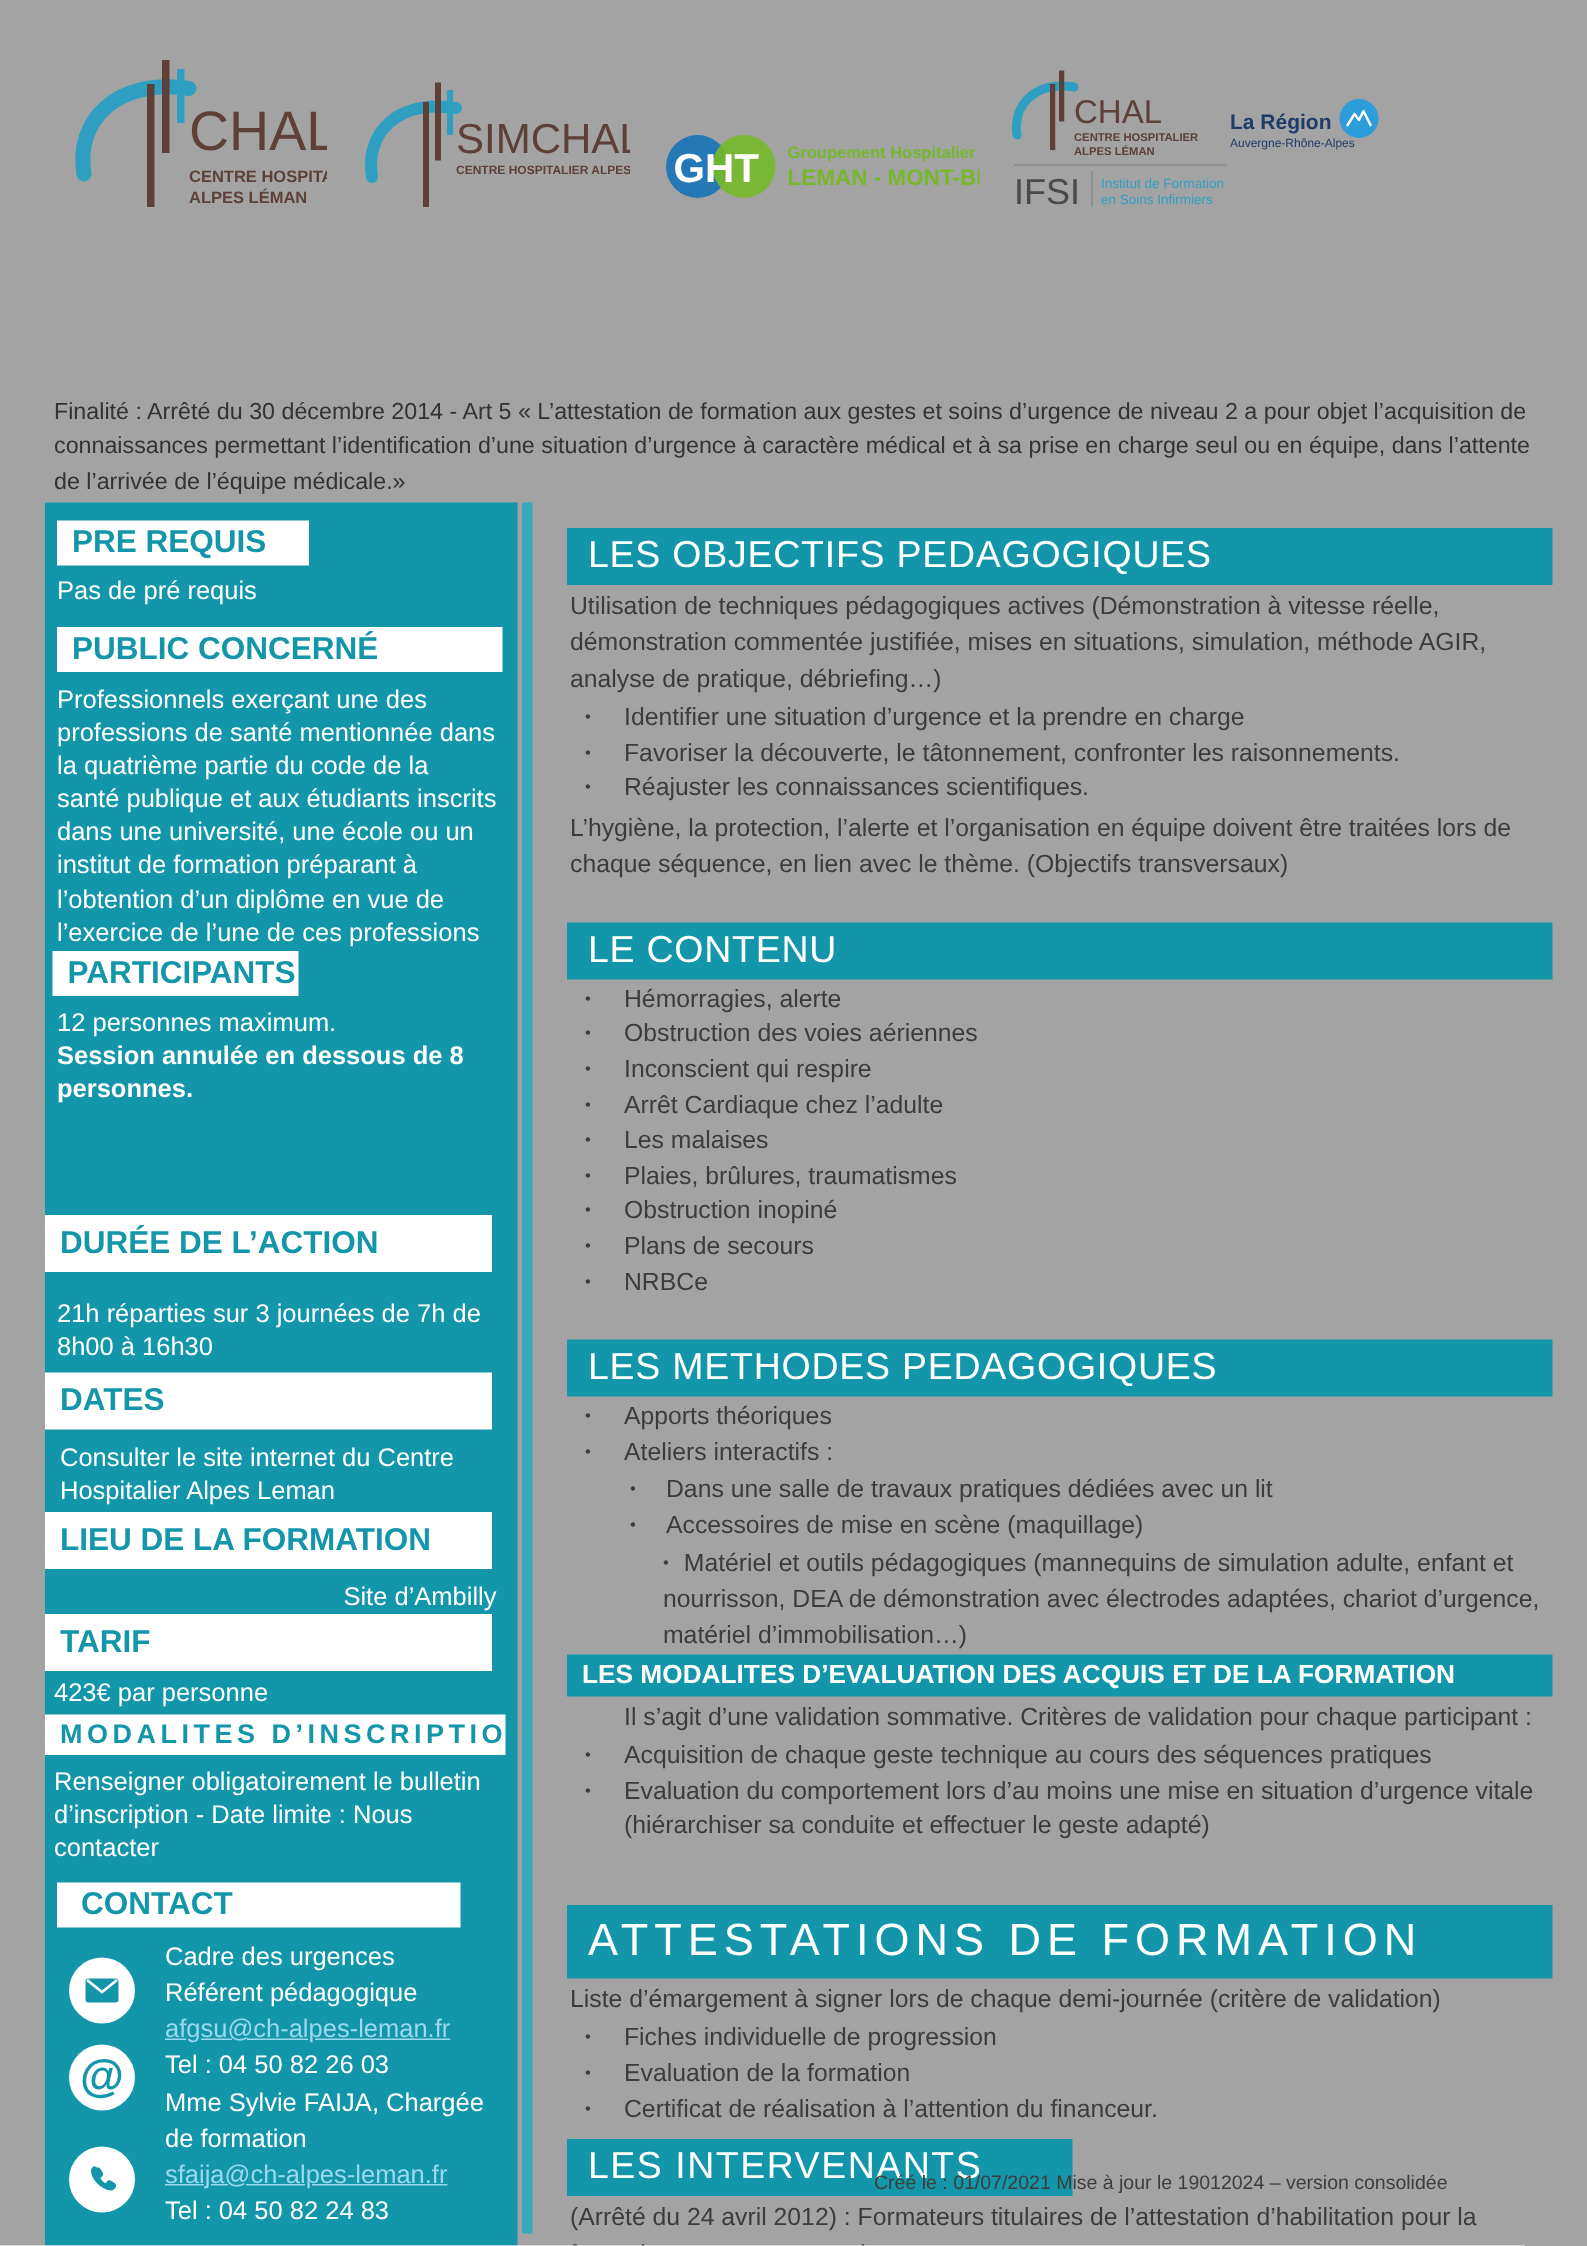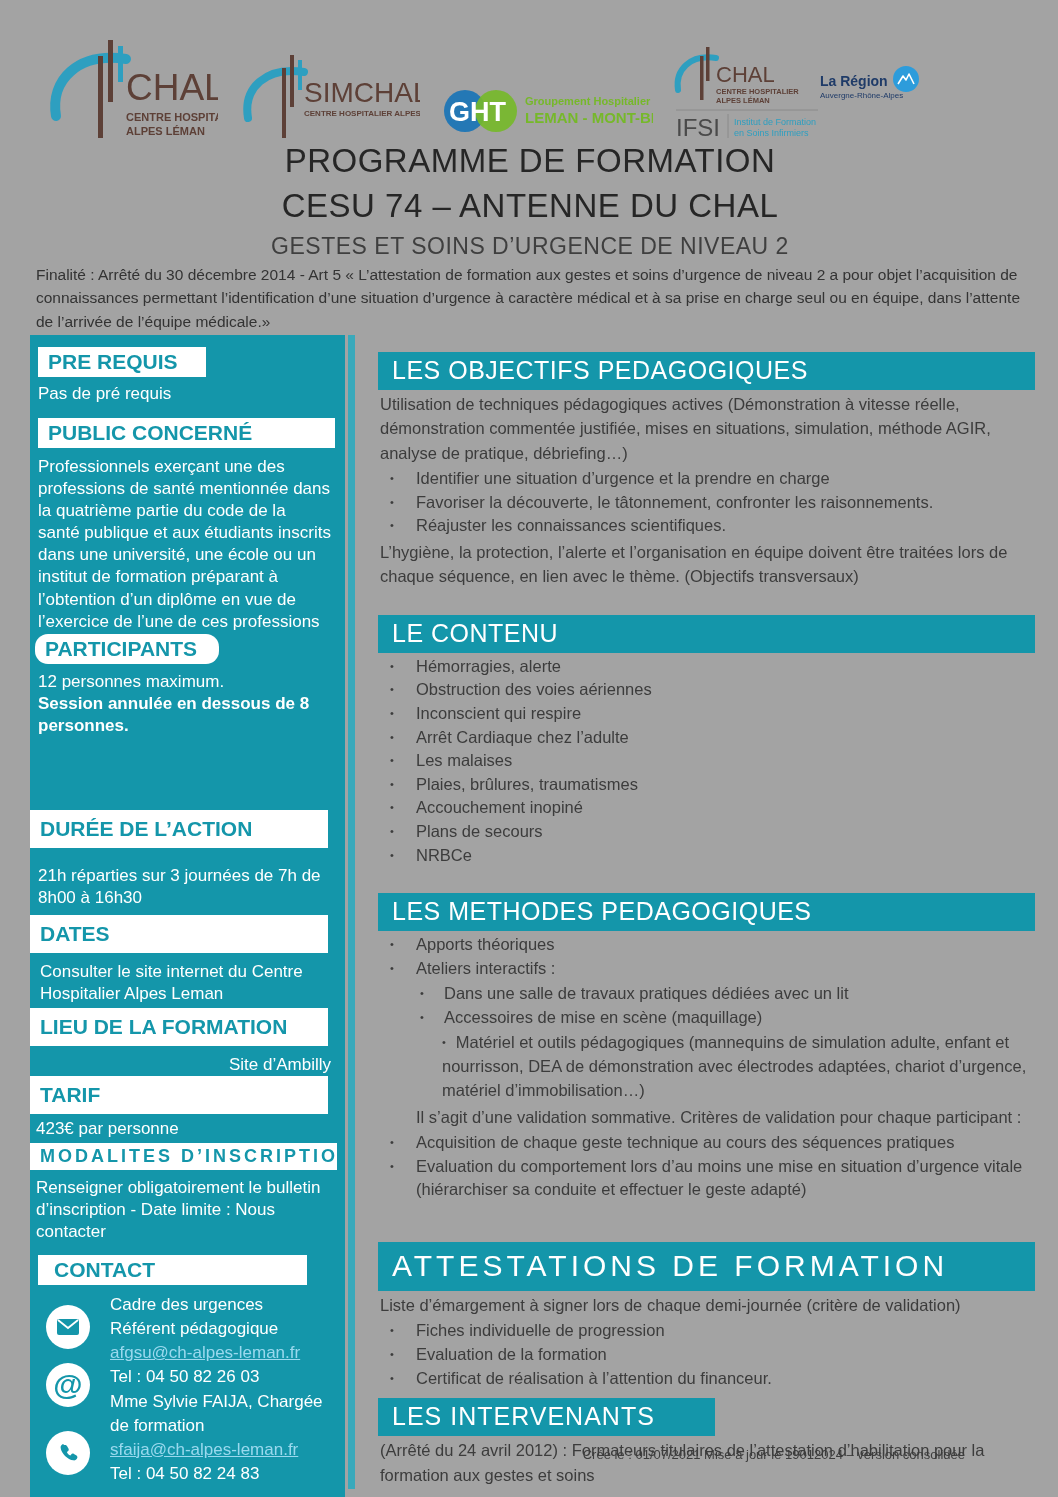--- a/index.html
+++ b/index.html
@@ -112,37 +112,32 @@
 
   <div class="logo" style="left:818px;top:66px;">
     <svg width="104" height="44" viewBox="0 0 104 44">
       <text x="2" y="20" font-size="14" font-weight="bold" fill="#1F3B68" font-family="Liberation Sans, sans-serif">La Région</text>
       <text x="2" y="32" font-size="8" fill="#1F3B68" font-family="Liberation Sans, sans-serif">Auvergne-Rhône-Alpes</text>
       <circle cx="88" cy="13" r="13" fill="#2D9CDB"></circle>
       <path d="M80,18 L85,10 L88,14 L91,8 L96,18" stroke="#ffffff" stroke-width="1.6" fill="none" stroke-linejoin="round"></path>
     </svg>
   </div>
 
-  <div class="title-block">
-    <div class="title1">PROGRAMME DE FORMATION</div>
-    <div class="title2">CESU 74 – ANTENNE DU CHAL</div>
-    <div class="subtitle">GESTES ET SOINS D’URGENCE DE NIVEAU 2</div>
-  </div>
 
   <div class="finalite">Finalité :  Arrêté du 30 décembre 2014 - Art 5  « L’attestation de formation aux gestes et soins d’urgence de niveau 2 a pour objet l’acquisition de connaissances permettant l’identification d’une situation d’urgence à caractère médical et à sa prise en charge seul ou en équipe, dans l’attente de l’arrivée de l’équipe médicale.»</div>
 
   <div class="sidebar">
 
     <div class="sb-head" style="top:12px;left:8px;width:168px;">PRE REQUIS</div>
     <div class="sb-text" style="top:48px;">Pas de pré requis</div>
 
     <div class="sb-head" style="top:83px;left:8px;width:297px;">PUBLIC  CONCERNÉ</div>
     <div class="sb-text" style="top:121px;">Professionnels exerçant une des professions de santé mentionnée dans la quatrième partie du code de la santé publique et aux étudiants inscrits dans une université, une école ou un institut de formation préparant à l’obtention d’un diplôme en vue de l’exercice de l’une de ces professions de santé.</div>
 
-    <div class="sb-head" style="top:299px;left:5px;width:184px;border-radius:13px;">PARTICIPANTS</div>
+    <div class="sb-head" style="top:299px;left:5px;width:164px;">PARTICIPANTS</div>
     <div class="sb-text" style="top:336px;">
       <span>12 personnes maximum.</span><br>
       <span class="sb-bold">Session annulée en dessous de 8 personnes.</span>
     </div>
 
     <div class="sb-head tall" style="top:475px;left:0;width:298px;">DURÉE DE L’ACTION</div>
     <div class="sb-text" style="top:530px;">21h réparties sur 3 journées de 7h de 8h00 à 16h30</div>
 
     <div class="sb-head tall" style="top:580px;left:0;width:298px;">DATES</div>
     <div class="sb-text" style="top:626px;left:10px;">Consulter le site internet du Centre Hospitalier Alpes Leman</div>
@@ -197,38 +192,39 @@
 
     <div class="bar gap26">LE CONTENU</div>
     <ul class="bullets">
 
     <li>Hémorragies, alerte</li>
         <li>Obstruction des voies aériennes</li>
         <li>Inconscient qui respire</li>
         <li>Arrêt Cardiaque chez l’adulte</li>
         <li>Les malaises</li>
         <li>Plaies, brûlures, traumatismes</li>
-        <li>Accouchement inopiné</li>
+        <li>Obstruction inopiné</li>
         <li>Plans de secours</li>
         <li>NRBCe</li>
       </ul>
 
     <div class="bar gap26">LES METHODES PEDAGOGIQUES</div>
     <ul class="bullets">
 
     <li>Apports théoriques</li>
         <li>Ateliers interactifs :</li>
       </ul>
     <ul class="bullets lvl2">
 
     <li>Dans une salle de travaux pratiques dédiées avec un lit</li>
         <li>Accessoires de mise en scène (maquillage)</li>
       </ul>
     <div class="l3"><span class="b3">•</span><span>Matériel et outils pédagogiques (mannequins de simulation adulte, enfant et nourrisson, DEA de démonstration avec électrodes adaptées, chariot d’urgence, matériel d’immobilisation…)</span></div>
 
+    <div class="bar small">LES MODALITES D’EVALUATION DES ACQUIS ET DE LA FORMATION</div>
     <div class="mtext" style="padding-left:36px;">Il s’agit d’une validation sommative. Critères de validation pour chaque participant :</div>
     <ul class="bullets">
 
     <li>Acquisition de chaque geste technique au cours des séquences pratiques</li>
         <li>Evaluation du comportement lors d’au moins une mise en situation d’urgence vitale (hiérarchiser sa conduite et effectuer le geste adapté)</li>
       </ul>
 
     <div class="bar spread gap12">ATTESTATIONS DE FORMATION</div>
     <div class="mtext">Liste d’émargement à signer lors de chaque demi-journée (critère de validation)</div>
     <ul class="bullets">

